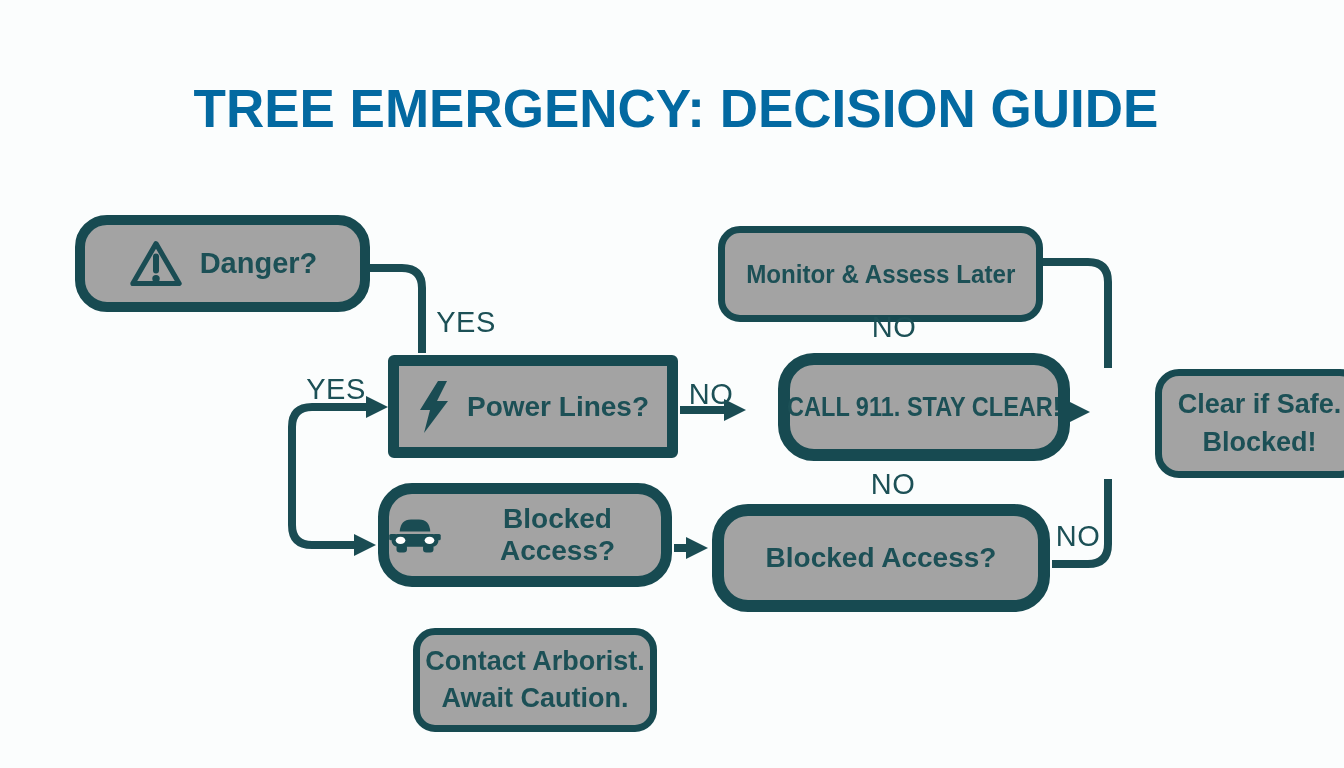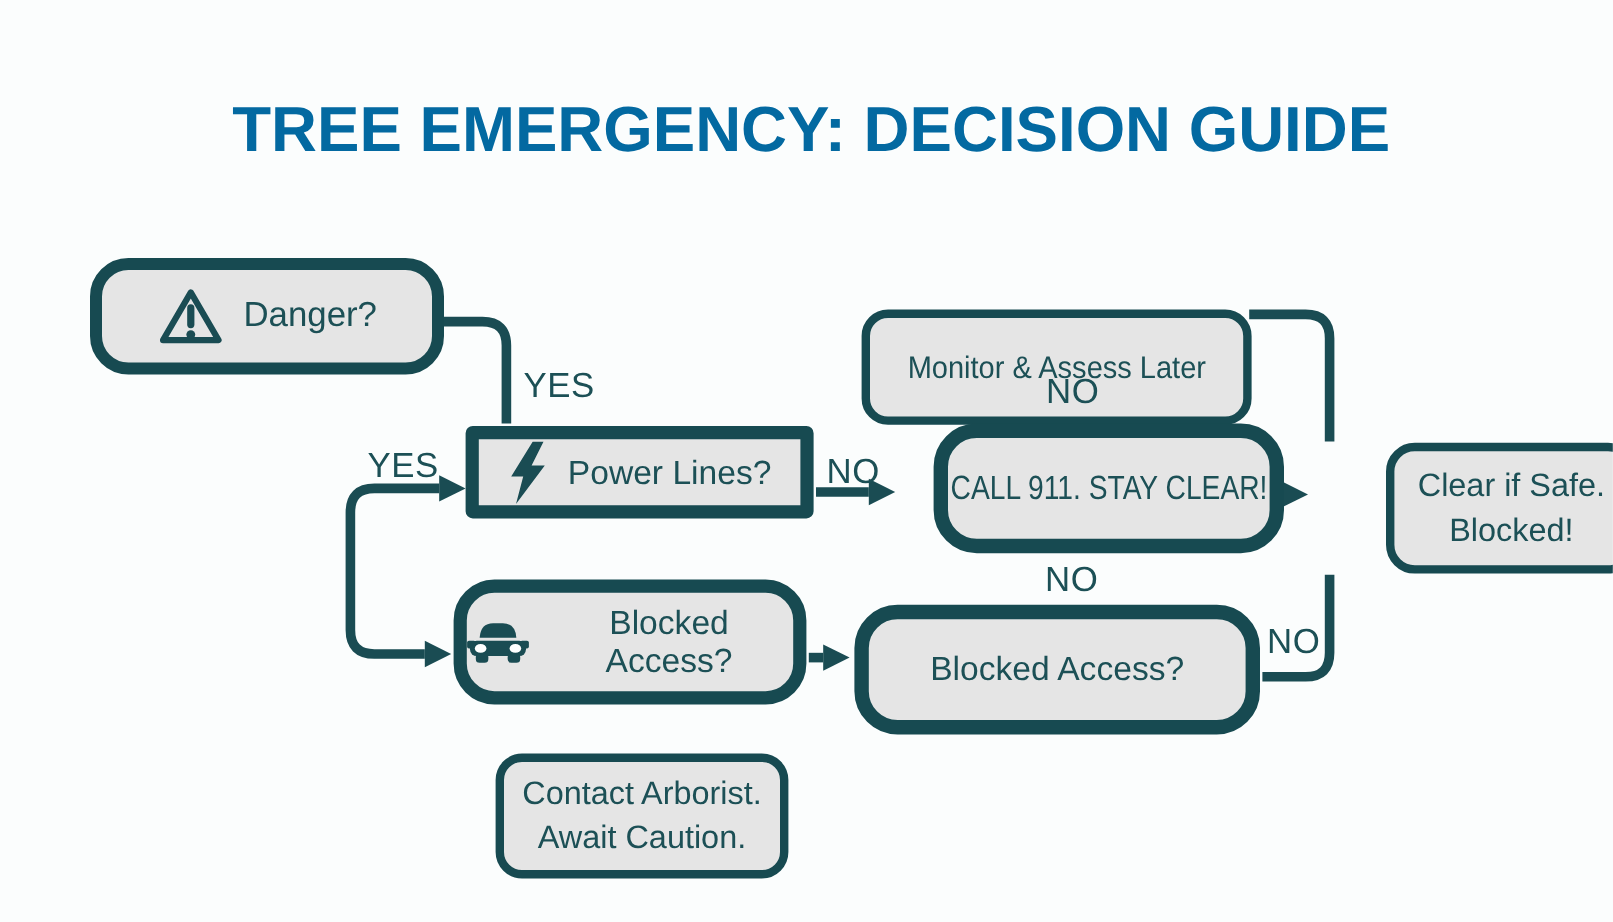--- a/index.html
+++ b/index.html
@@ -8,45 +8,45 @@
     background:#fbfdfd;
     font-family:"Liberation Sans","DejaVu Sans",sans-serif;
   }
   .stage{position:relative;width:1344px;height:768px;background:#fbfdfd;}
   .title{
     position:absolute;top:74px;left:0;width:1344px;margin:4px;
     text-align:center;font-size:53px;font-weight:bold;letter-spacing:0px;
     color:#0369a1;white-space:nowrap;
   }
   .node{
-    position:absolute;box-sizing:border-box;background:#e5e5e5;
+    position:absolute;box-sizing:border-box;background:#a3a3a3;
     border-style:solid;border-color:#174a51;
     display:flex;align-items:center;justify-content:center;
-    color:#1c5056;font-weight:normal;text-align:center;
+    color:#1c5056;font-weight:bold;text-align:center;
   }
   .node .row{display:flex;align-items:center;justify-content:center;gap:16px;}
   .node .stack{display:flex;flex-direction:column;line-height:1.38;}
   .icon{display:flex;align-items:center;justify-content:center;flex:0 0 auto;}
   .icon svg{display:block;}
   .stroke{stroke:#1a4c53;fill:none;}
   .fillteal{fill:#1a4c53;}
   .edges{position:absolute;left:0;top:0;width:1344px;height:768px;}
   .edges path{stroke:#1a4c53;stroke-width:8;fill:none;}
   .edges polygon{fill:#1a4c53;stroke:none;}
   .edge-label{
     position:absolute;transform:translate(-50%,-50%);
     font-size:29px;font-weight:normal;color:#1c5056;letter-spacing:0.5px;white-space:nowrap;
   }
   .condensed{display:inline-block;white-space:nowrap;transform:scaleX(0.84);}
   .semi-condensed{display:inline-block;white-space:nowrap;transform:scaleX(0.93);}
 
   
   #node-danger{left:75px;top:215px;width:295px;height:97px;border-width:10px;border-radius:32px;font-size:29px;}
-  #node-power{left:388px;top:355px;width:290px;height:77px;border-width:11px;border-radius:6px;font-size:28px;}
-  #node-monitor{left:718px;top:226px;width:325px;height:96px;border-width:7px;border-radius:22px;font-size:26px;margin-top:32px;}
+  #node-power{left:388px;top:355px;width:290px;height:103px;border-width:11px;border-radius:6px;font-size:28px;}
+  #node-monitor{left:718px;top:226px;width:325px;height:96px;border-width:7px;border-radius:22px;font-size:26px;}
   #node-call911{left:778px;top:353px;width:292px;height:108px;border-width:12px;border-radius:36px;font-size:28px;}
   #node-clear{left:1155px;top:369px;width:209px;height:109px;border-width:7px;border-radius:24px;font-size:27px;}
   #node-blocked-car{left:378px;top:483px;width:294px;height:104px;border-width:11px;border-radius:34px;font-size:28px;}
   #node-blocked2{left:712px;top:504px;width:338px;height:108px;border-width:12px;border-radius:36px;font-size:28px;}
   #node-contact{left:413px;top:628px;width:244px;height:104px;border-width:7px;border-radius:22px;font-size:27px;}
 
   #lbl-yes-danger{left:466px;top:322px;}
   #lbl-yes-left{left:336px;top:389px;}
   #lbl-no-monitor{left:894px;top:327px;}
   #lbl-no-power{left:711px;top:394px;}

